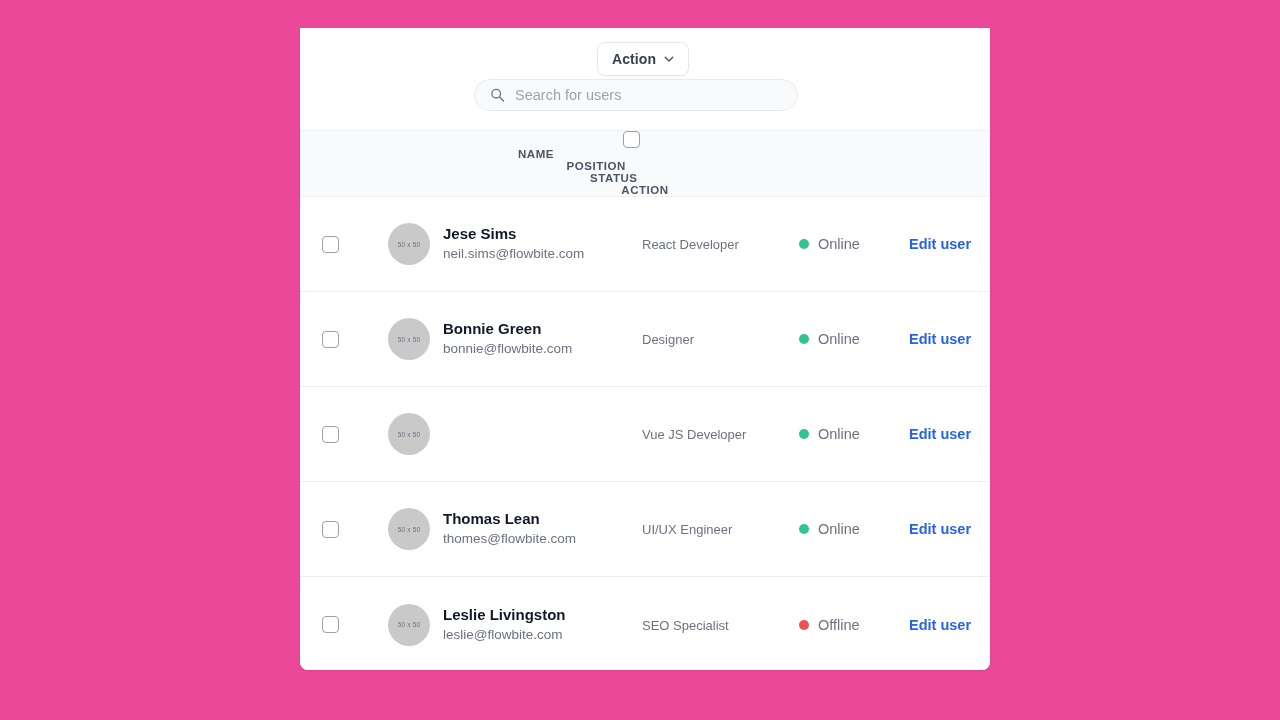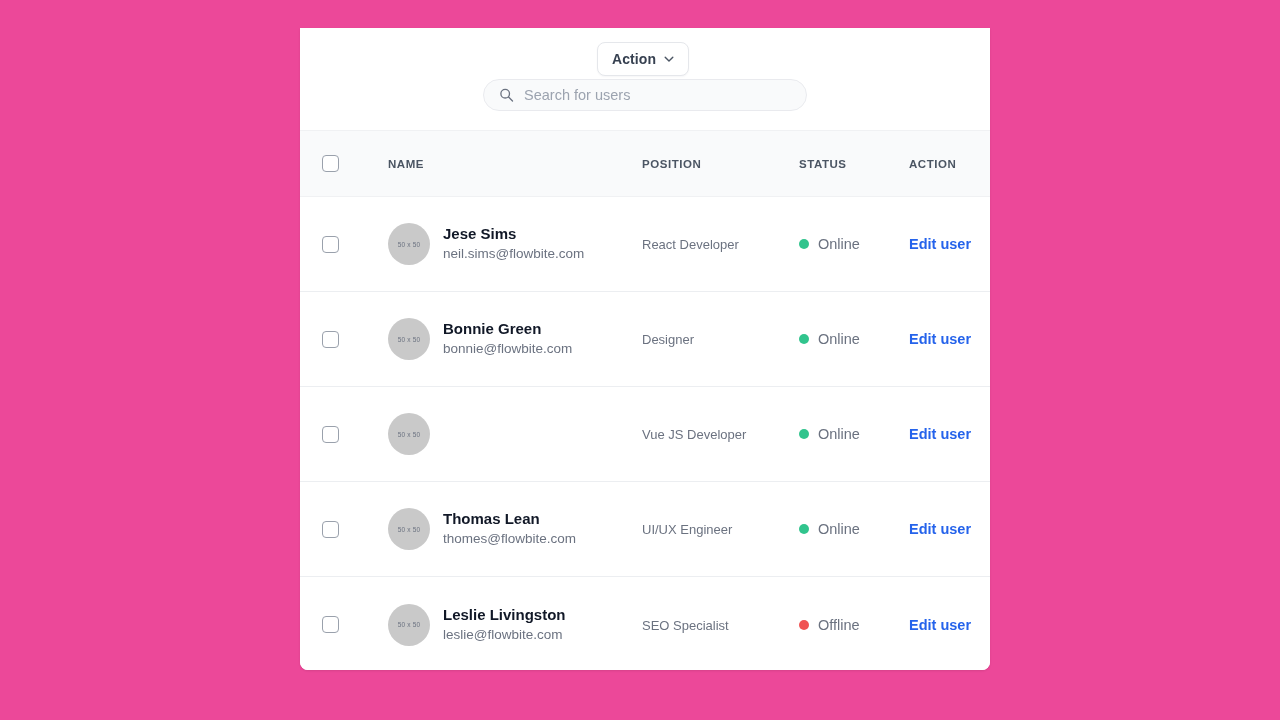--- a/index.html
+++ b/index.html
@@ -67,21 +67,21 @@
   .chevron {
     display: inline-block;
     width: 10px;
     height: 10px;
     flex: none;
   }
   .chevron svg { display: block; }
 
   .search-wrap {
     position: absolute;
-    left: 183px;
+    left: 174px;
     top: 51px;
     width: 324px;
     height: 32px;
     background: #f9fafb;
     border: 1px solid #e9eaee;
     border-radius: 16px;
     display: flex;
     align-items: center;
     box-sizing: border-box;
   }
@@ -113,20 +113,21 @@
   .table { width: 100%; }
 
   .thead {
     display: flex;
     align-items: center;
     height: 67px;
     background: #f9fafb;
     border-top: 1px solid #f0f1f3;
     border-bottom: 1px solid #f0f1f3;
     box-sizing: border-box;
+    flex-direction: column;
   }
   .th {
     font-size: 11.5px;
     font-weight: bold;
     letter-spacing: 0.55px;
     color: #4b5563;
     text-transform: uppercase;
     box-sizing: border-box;
   }
 

